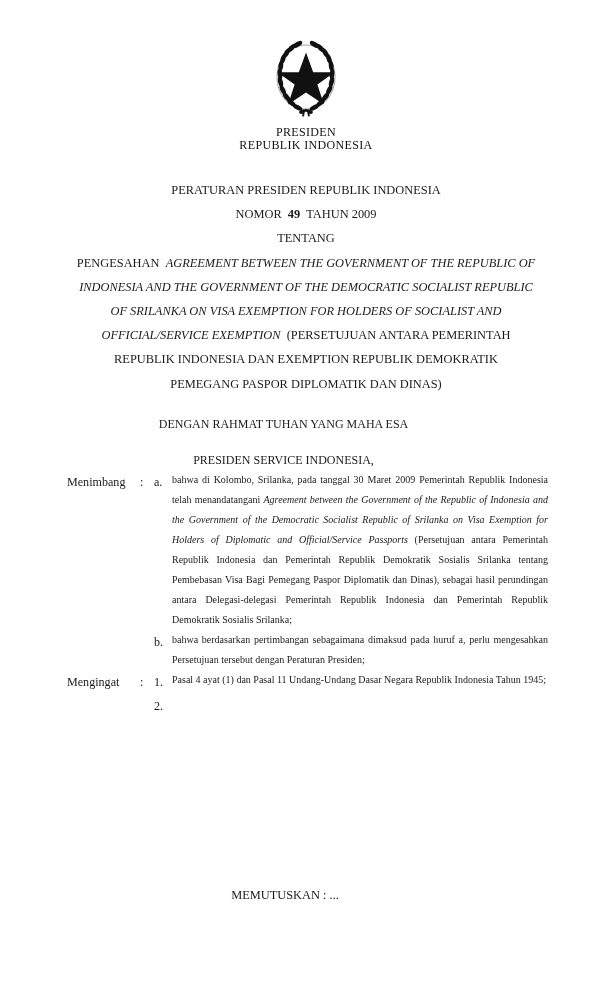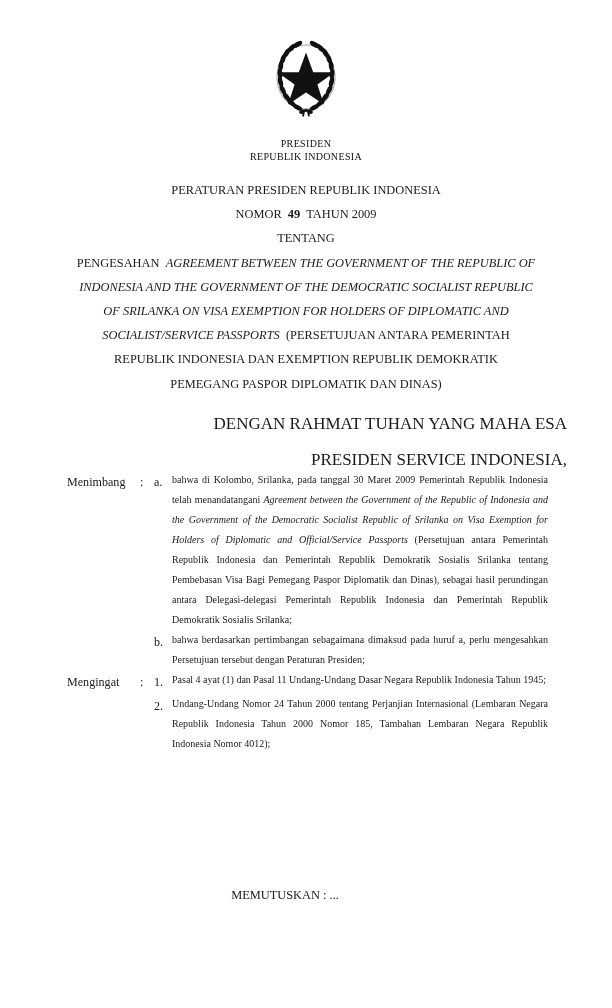--- a/index.html
+++ b/index.html
@@ -31,22 +31,22 @@
     left: 0;
     width: 612px;
     text-align: center;
   }
   .emblem {
     width: 76px;
     height: 82px;
     display: inline-block;
   }
   .emblem-caption {
-    margin-top: 16px;
-    font-size: 10px;
+    margin-top: 4px;
+    font-size: 12px;
     line-height: 12.5px;
     letter-spacing: 0.35px;
     color: #111111;
   }
   .emblem-caption div { white-space: nowrap; }
 
   
   .title-block {
     position: absolute;
     top: 178px;
@@ -58,22 +58,22 @@
   }
   .title-line { white-space: nowrap; }
   .bold { font-weight: bold; }
   .ital { font-style: italic; }
 
   .oath-block {
     position: absolute;
     top: 412px;
     left: 0;
     width: 567px;
-    text-align: right;
-    font-size: 17px;
+    text-align: center;
+    font-size: 12px;
     line-height: 24px;
   }
   .oath-block .spacer { height: 12px; }
 
   
   .body-block {
     position: absolute;
     top: 470px;
     left: 0;
     width: 612px;
@@ -193,23 +193,23 @@
       <span>NOMOR</span>&nbsp;
       <span class="bold">49</span>&nbsp;
       <span>TAHUN 2009</span>
     </div>
     <div class="title-line">TENTANG</div>
     <div class="title-line">
       <span>PENGESAHAN</span>&nbsp;
       <span class="ital">AGREEMENT BETWEEN THE GOVERNMENT OF THE REPUBLIC  OF</span>
     </div>
     <div class="title-line ital">INDONESIA AND THE GOVERNMENT OF THE DEMOCRATIC SOCIALIST REPUBLIC</div>
-    <div class="title-line ital">OF  SRILANKA ON  VISA EXEMPTION  FOR  HOLDERS  OF DIPLOMATIC  AND</div>
+    <div class="title-line ital">OF  SRILANKA ON  VISA EXEMPTION  FOR  HOLDERS  OF SOCIALIST  AND</div>
     <div class="title-line">
-      <span class="ital">SOCIALIST/SERVICE  PASSPORTS</span>&nbsp;
+      <span class="ital">OFFICIAL/SERVICE  EXEMPTION</span>&nbsp;
       <span>(PERSETUJUAN ANTARA PEMERINTAH</span>
     </div>
     <div class="title-line">REPUBLIK INDONESIA DAN EXEMPTION REPUBLIK DEMOKRATIK</div>
     <div class="title-line">PEMEGANG  PASPOR DIPLOMATIK DAN DINAS)</div>
   </div>
 
   <div class="oath-block">
     <div>DENGAN RAHMAT TUHAN YANG MAHA ESA</div>
     <div class="spacer"></div>
     <div>PRESIDEN SERVICE INDONESIA,</div>
@@ -238,21 +238,20 @@
         <div class="lbl">Mengingat</div>
         <div class="colon">:</div>
         <div class="marker">1.</div>
         <div class="para">Pasal 4 ayat (1) dan Pasal 11 Undang-Undang Dasar Negara Republik Indonesia Tahun 1945;</div>
       </div>
 
       <div class="clause-row sub-row">
         <div class="lbl"></div>
         <div class="colon"></div>
         <div class="marker">2.</div>
-        <div class="para">Undang-Undang Nomor 24 Tahun 2000 tentang Perjanjian Internasional (Lembaran Negara Republik Indonesia Tahun 2000 Nomor 185, Tambahan Lembaran Negara Republik Indonesia Nomor 4012);</div>
       </div>
     </div>
 
   </div>
 
   <div class="memutuskan">MEMUTUSKAN : ...</div>
 
 </div>
 
 </body></html>

